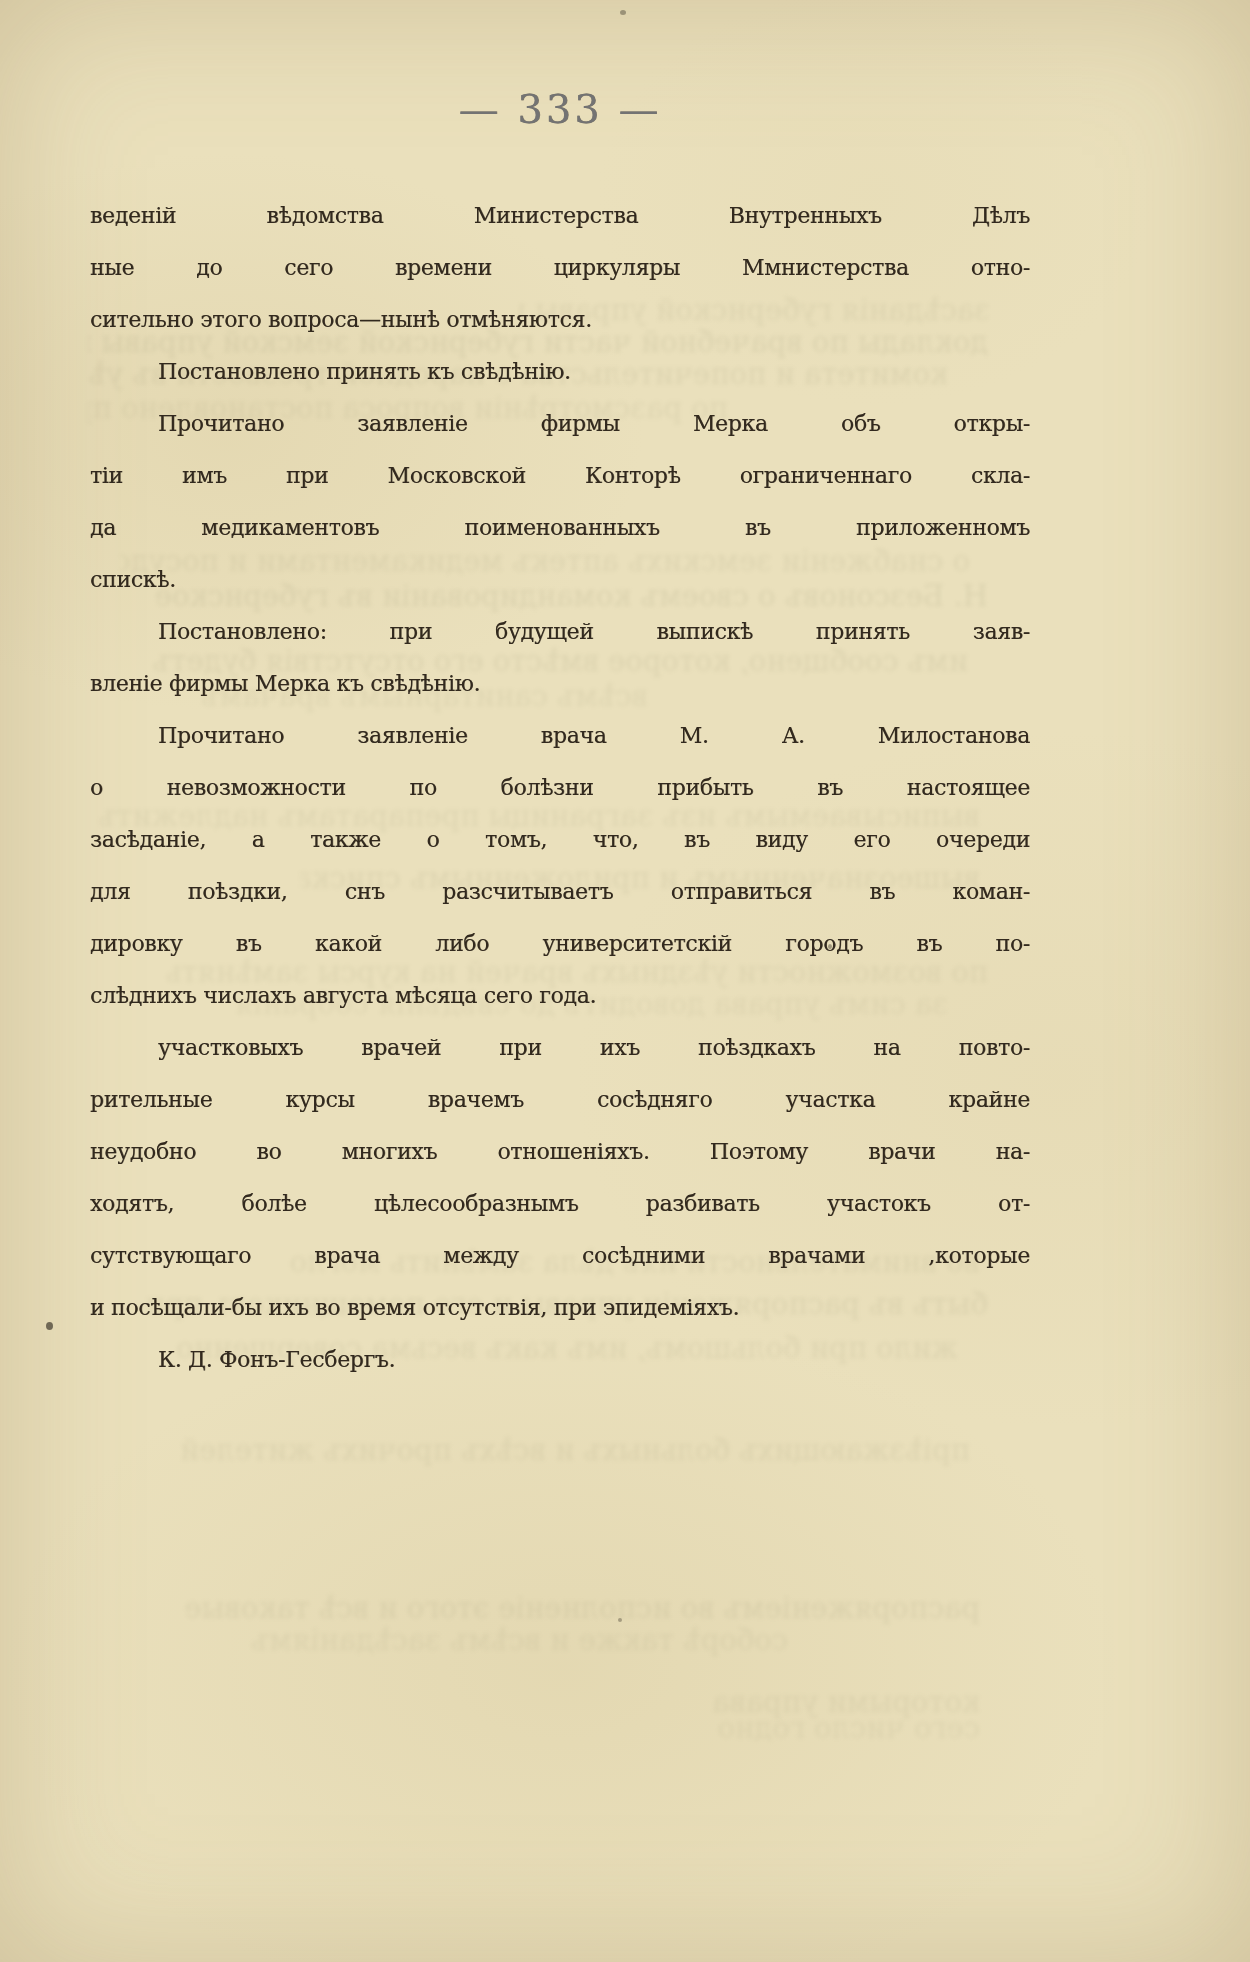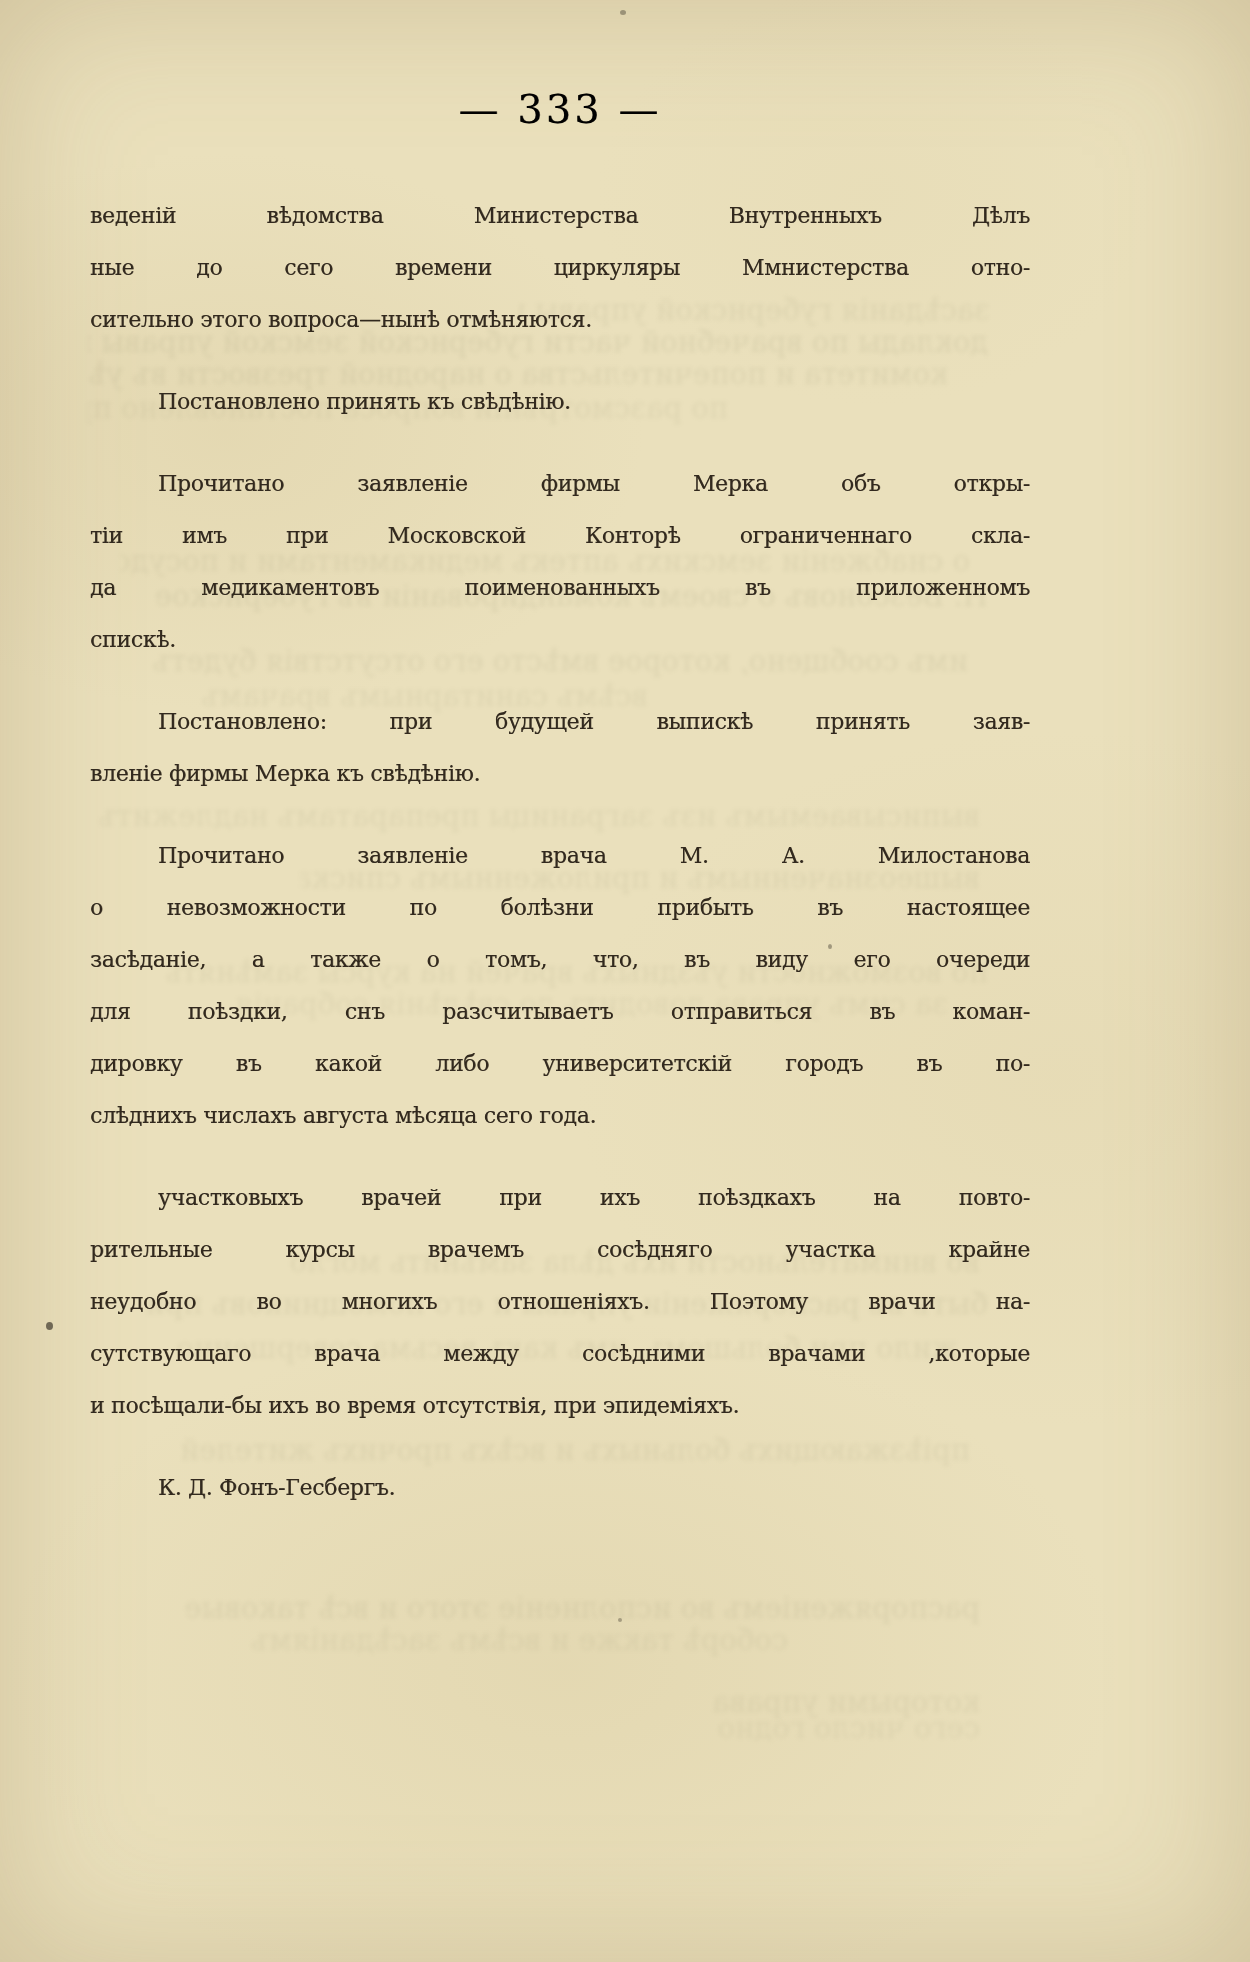--- a/index.html
+++ b/index.html
@@ -51,34 +51,34 @@
     color: #32291e;
   }
   .page-number {
     position: absolute;
     top: 86px;
     left: 90px;
     width: 940px;
     text-align: center;
     font-size: 40px;
     letter-spacing: 3px;
-    color: #000000;
+    color: #737373;
     text-shadow: 0.4px 0.3px 0.4px rgba(54,46,35,0.55);
   }
   .page-text {
     position: absolute;
     top: 190px;
     left: 90px;
     width: 940px;
     font-size: 22px;
     line-height: 52px;
     letter-spacing: -0.3px;
     text-shadow: 0.4px 0.3px 0.4px rgba(50,41,30,0.55);
   }
-  .paragraph + .paragraph { margin-top: 30px; }
+  .paragraph + .paragraph { }
   .line {
     text-align: justify;
     text-align-last: justify;
   }
   .line.last { text-align-last: left; }
   .paragraph.indented .line:first-child { text-indent: 68px; }
   
   .speck {
     position: absolute;
     border-radius: 50%;
@@ -145,20 +145,21 @@
         <div class="line">о невозможности по болѣзни прибыть въ настоящее</div>
         <div class="line">засѣданіе, а также о томъ, что, въ виду его очереди</div>
         <div class="line">для поѣздки, снъ разсчитываетъ отправиться въ коман-</div>
         <div class="line">дировку въ какой либо университетскій городъ въ по-</div>
         <div class="line last">слѣднихъ числахъ августа мѣсяца сего года.</div>
       </div>
       <div class="paragraph indented">
         <div class="line">участковыхъ врачей при ихъ поѣздкахъ на повто-</div>
         <div class="line">рительные курсы врачемъ сосѣдняго участка крайне</div>
         <div class="line">неудобно во многихъ отношеніяхъ. Поэтому врачи на-</div>
+        <div class="line">ходятъ, болѣе цѣлесообразнымъ разбивать участокъ от-</div>
         <div class="line">сутствующаго врача между сосѣдними врачами ,которые</div>
         <div class="line last">и посѣщали-бы ихъ во время отсутствія, при эпидеміяхъ.</div>
       </div>
       <div class="paragraph indented">
         <div class="line last">К. Д. Фонъ-Гесбергъ.</div>
       </div>
     </main>
 </div>
 
 <div class="speck s1"></div>

